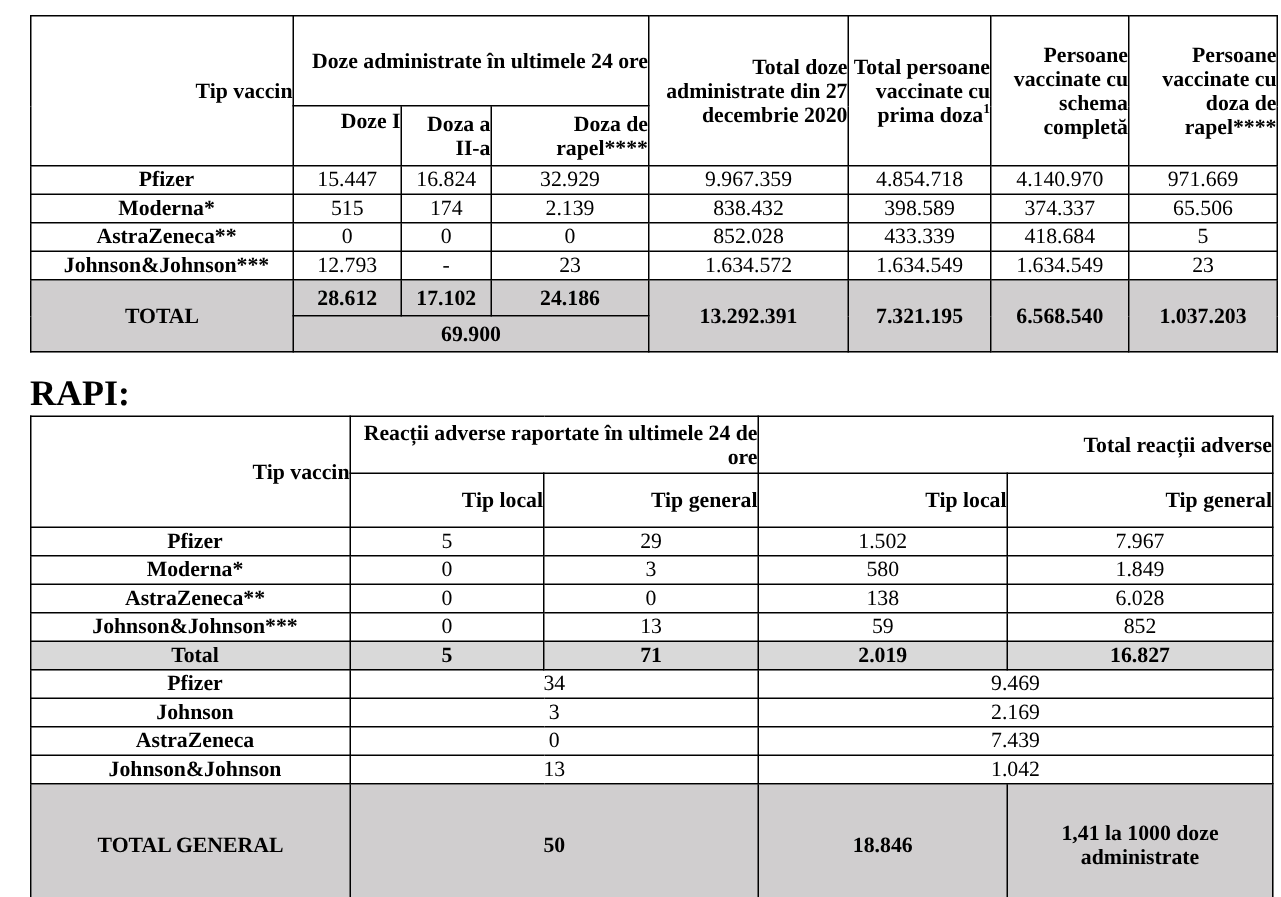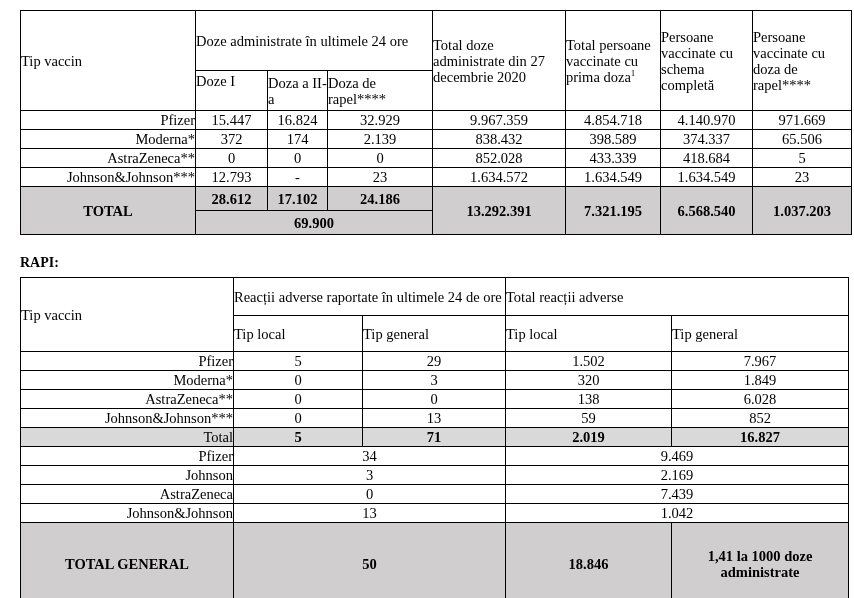--- a/index.html
+++ b/index.html
@@ -1,35 +1,35 @@
 <!DOCTYPE html>
 <html><head>
 <meta charset="utf-8">
 <style>
   html, body { margin: 0; padding: 0; background: #ffffff; }
   body { width: 854px; height: 598px; position: relative; overflow: hidden;
          font-family: "Liberation Serif", "DejaVu Serif", serif; color: #000; }
   table { border-collapse: collapse; position: absolute; table-layout: fixed; }
   td, th { border: 1.5px solid #000; padding: 0; font-size: 14.5px; line-height: 16px; }
-  th { font-weight: normal; text-align: left; vertical-align: middle; }
+  th { font-weight: bold; text-align: right; vertical-align: middle; }
   td { text-align: center; vertical-align: middle; }
-  td.name { text-align: right; font-weight: normal; padding-left: 6px; }
+  td.name { text-align: center; font-weight: bold; padding-left: 6px; }
   .gray { background: #d0cecf; }
   .gray2 { background: #d9d9d9; }
   .b { font-weight: bold; }
   sup { font-size: 9px; line-height: 0; vertical-align: super; }
 
   #t1 { left: 20px; top: 10px; width: 831px; }
   #t1 .hdr1 { height: 60px; }
   #t1 .hdr2 { height: 40px; }
   #t1 .row { height: 19px; }
   #t1 .row td { font-size: 14.5px; }
   #t1 .tot td, #t1 .tot th { height: 23px; }
 
-  #rapi-title { position: absolute; left: 20px; top: 252px; font-size: 14px;
+  #rapi-title { position: absolute; left: 20px; top: 252px; font-size: 24px;
                 font-weight: bold; line-height: 22px; }
 
   #t2 { left: 20px; top: 277px; width: 828px; }
   #t2 .hdr1 { height: 38px; }
   #t2 .hdr2 { height: 36px; }
   #t2 .row { height: 19px; }
   #t2 .tg td { height: 50px; }
 </style>
 </head>
 <body>
@@ -66,21 +66,21 @@
         <td>15.447</td>
         <td>16.824</td>
         <td>32.929</td>
         <td>9.967.359</td>
         <td>4.854.718</td>
         <td>4.140.970</td>
         <td>971.669</td>
       </tr>
       <tr class="row">
         <td class="name">Moderna*</td>
-        <td>372</td>
+        <td>515</td>
         <td>174</td>
         <td>2.139</td>
         <td>838.432</td>
         <td>398.589</td>
         <td>374.337</td>
         <td>65.506</td>
       </tr>
       <tr class="row">
         <td class="name">AstraZeneca**</td>
         <td>0</td>
@@ -147,21 +147,21 @@
         <td class="name">Pfizer</td>
         <td>5</td>
         <td>29</td>
         <td>1.502</td>
         <td>7.967</td>
       </tr>
       <tr class="row">
         <td class="name">Moderna*</td>
         <td>0</td>
         <td>3</td>
-        <td>320</td>
+        <td>580</td>
         <td>1.849</td>
       </tr>
       <tr class="row">
         <td class="name">AstraZeneca**</td>
         <td>0</td>
         <td>0</td>
         <td>138</td>
         <td>6.028</td>
       </tr>
       <tr class="row">

